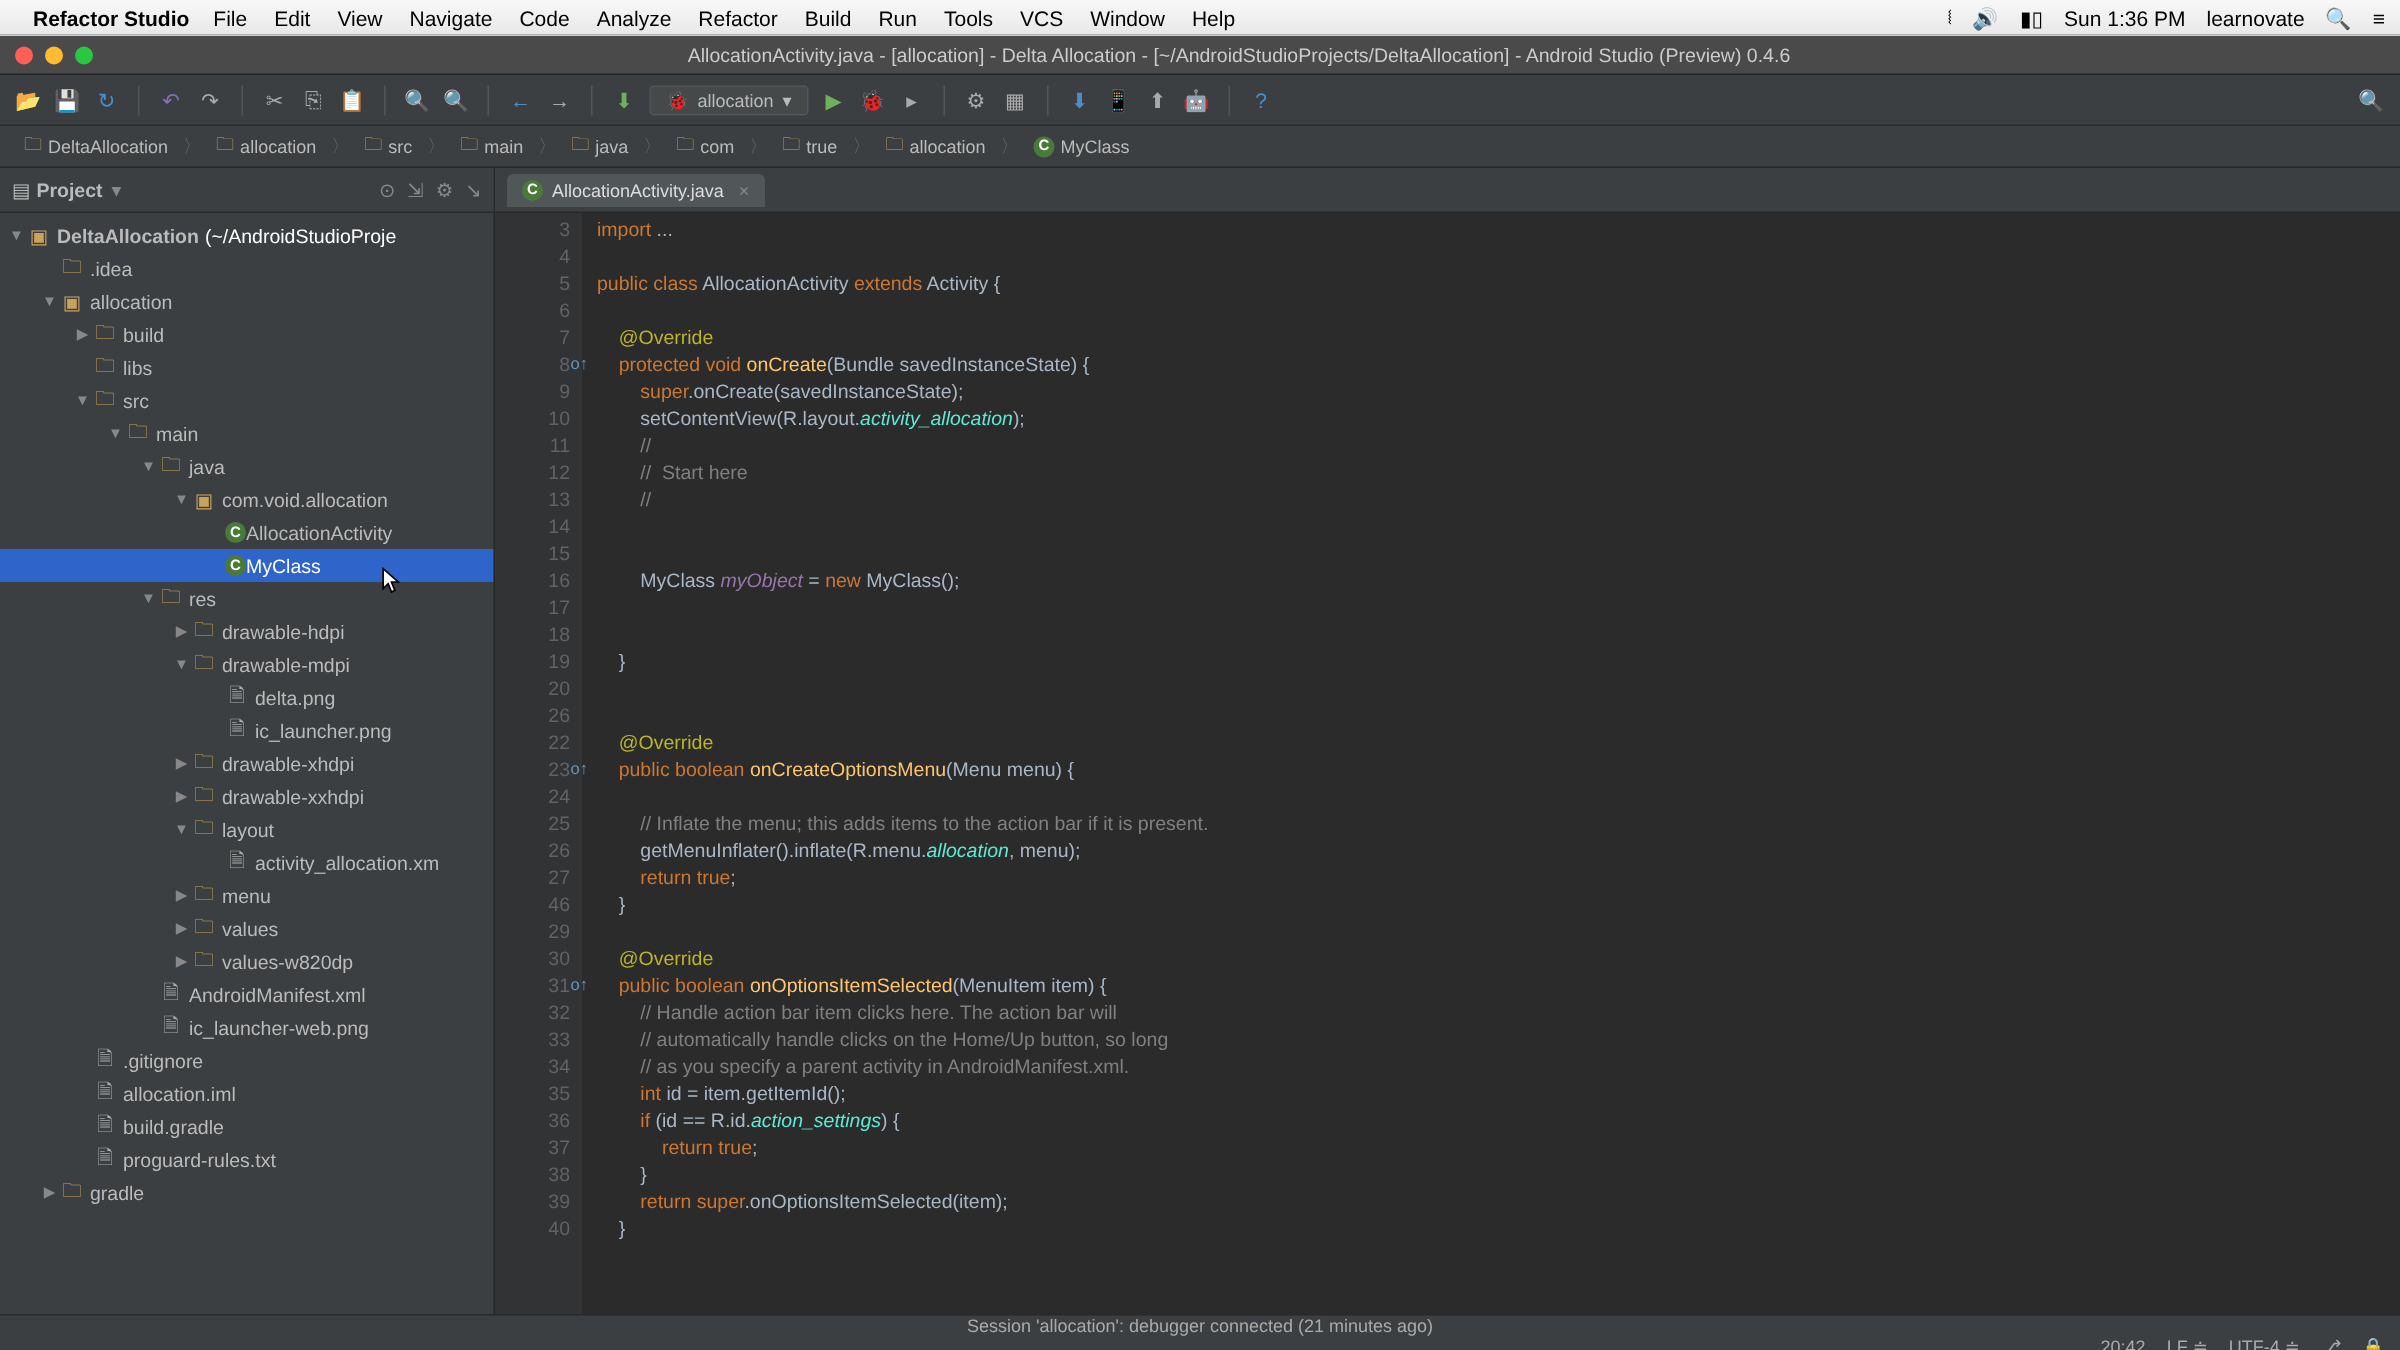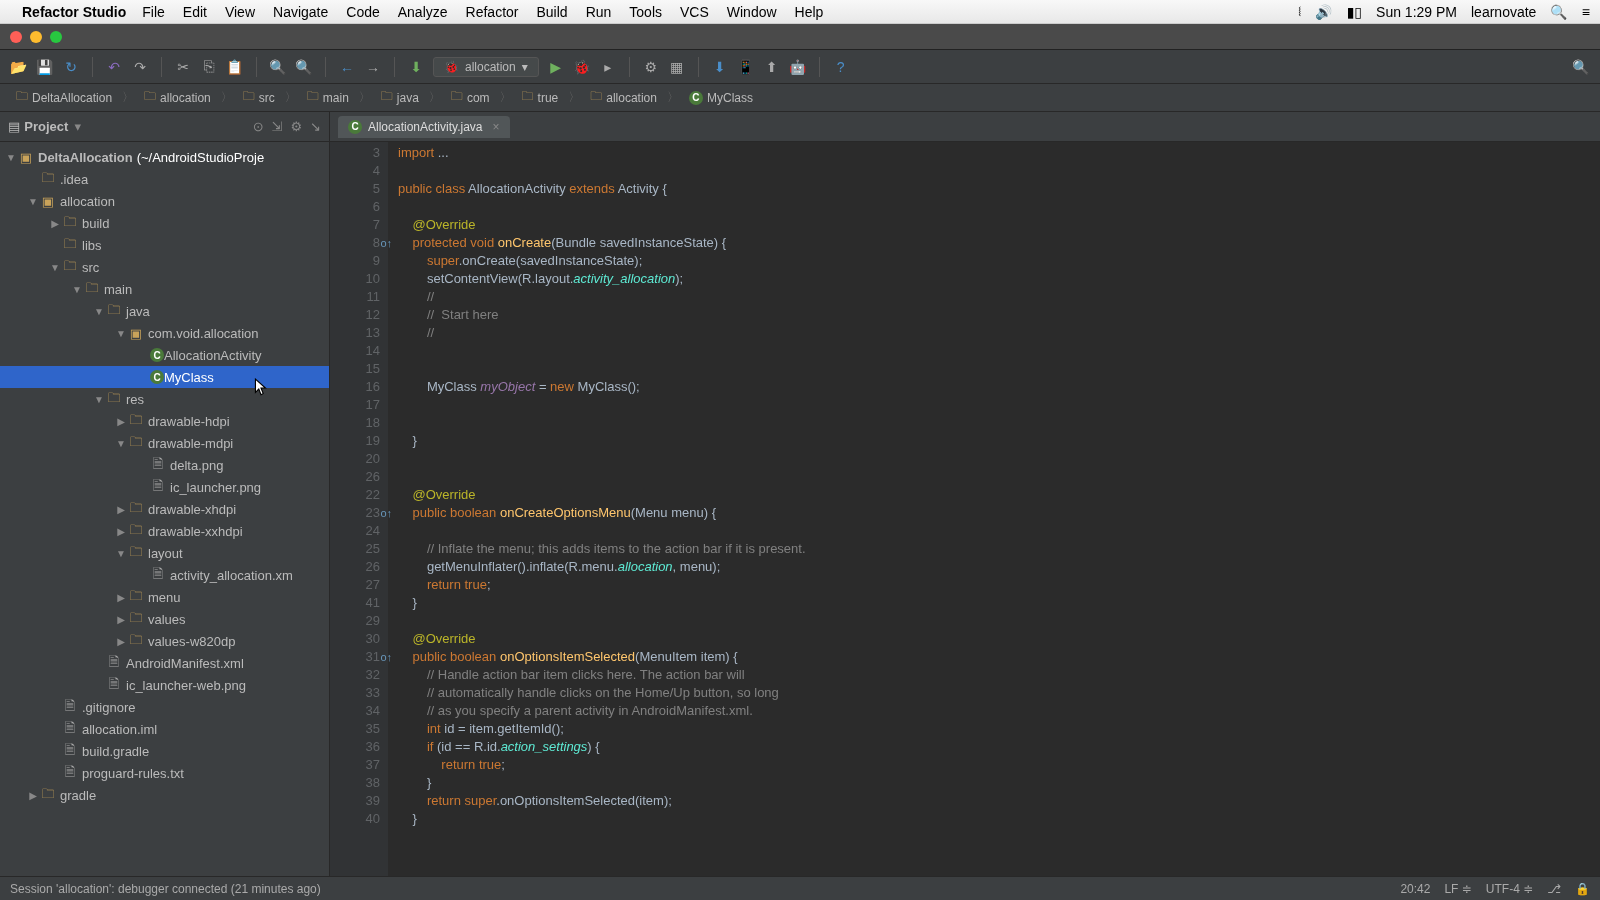--- a/index.html
+++ b/index.html
@@ -59,50 +59,51 @@
 .gutter .ln { height: 18px; display: flex; align-items: center; justify-content: flex-end; position: relative; }
 .override-marker { position: absolute; right: -12px; color: #6897bb; font-size: 11px; }
 .code { flex: 1; padding: 2px 10px; color: #a9b7c6; white-space: pre; overflow: hidden; }
 .code .row { height: 18px; }
 .kw { color: #cc7832; }
 .ann { color: #bbb529; }
 .str-it { color: #9876aa; font-style: italic; }
 .cm { color: #808080; }
 .const { color: #5eead4; font-style: italic; }
 
-.statusbar { background: #3c3f41; height: 24px; display: flex; align-items: center; padding: 0 10px; border-top: 1px solid #282828; color: #aaa; font-size: 12px; }
+.statusbar { background: #3c3f41; height: 24px; display: flex; align-items: center; padding: 0 10px; border-top: 1px solid #282828; color: #aaa; font-size: 12px; flex-direction: column; }
 .statusbar .right { margin-left: auto; display: flex; gap: 14px; }
 
 .cursor-img { position: fixed; width: 14px; height: 20px; left: 254px; top: 378px; pointer-events: none; }
 .cursor-svg { fill: #fff; stroke: #000; stroke-width: 1; }
 </style>
 </head>
 <body>
 
 <div class="menubar">
   <span class="apple"></span>
   <span class="app">Refactor Studio</span>
   <span id="menubar-items"><span class="mitem">File</span><span class="mitem">Edit</span><span class="mitem">View</span><span class="mitem">Navigate</span><span class="mitem">Code</span><span class="mitem">Analyze</span><span class="mitem">Refactor</span><span class="mitem">Build</span><span class="mitem">Run</span><span class="mitem">Tools</span><span class="mitem">VCS</span><span class="mitem">Window</span><span class="mitem">Help</span></span>
   <div class="right">
     <span>⧙</span>
     <span>🔊</span>
     <span>▮▯</span>
-    <span>Sun 1:29 PM</span>
+    <span>Sun 1:36 PM</span>
     <span>learnovate</span>
     <span>🔍</span>
     <span>≡</span>
   </div>
 </div>
 
 <div class="titlebar">
   <div class="traffic">
     <div class="tl r"></div>
     <div class="tl y"></div>
     <div class="tl g"></div>
   </div>
+  <div class="title">AllocationActivity.java - [allocation] - Delta Allocation - [~/AndroidStudioProjects/DeltaAllocation] - Android Studio (Preview) 0.4.6</div>
 </div>
 
 <div class="toolbar">
   <span class="tb-icon">📂</span>
   <span class="tb-icon">💾</span>
   <span class="tb-icon" style="color:#4a8ec9">↻</span>
   <span class="tb-sep"></span>
   <span class="tb-icon" style="color:#8a6bbf">↶</span>
   <span class="tb-icon">↷</span>
   <span class="tb-sep"></span>
@@ -381,21 +382,21 @@
           <div class="ln">18</div>
           <div class="ln">19</div>
           <div class="ln">20</div>
           <div class="ln">26</div>
           <div class="ln">22</div>
           <div class="ln">23<span class="override-marker">o↑</span></div>
           <div class="ln">24</div>
           <div class="ln">25</div>
           <div class="ln">26</div>
           <div class="ln">27</div>
-          <div class="ln">41</div>
+          <div class="ln">46</div>
           <div class="ln">29</div>
           <div class="ln">30</div>
           <div class="ln">31<span class="override-marker">o↑</span></div>
           <div class="ln">32</div>
           <div class="ln">33</div>
           <div class="ln">34</div>
           <div class="ln">35</div>
           <div class="ln">36</div>
           <div class="ln">37</div>
           <div class="ln">38</div>

